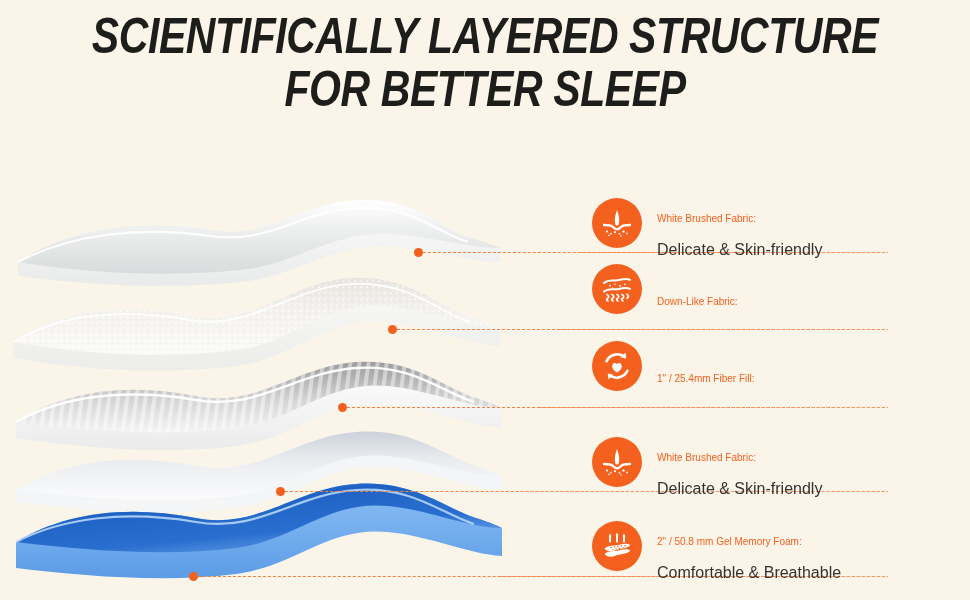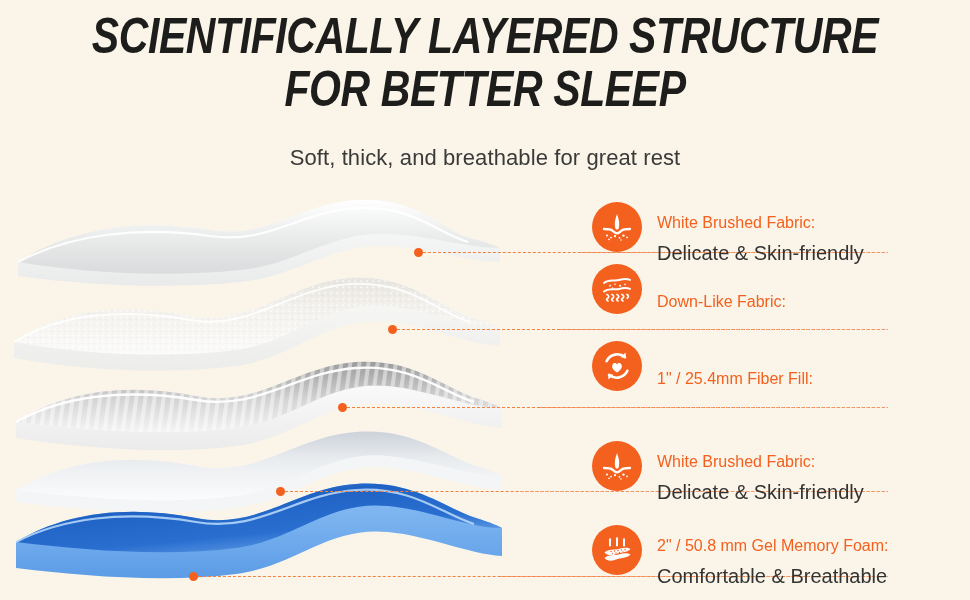--- a/index.html
+++ b/index.html
@@ -31,22 +31,22 @@
     font-size:22px;color:#3a3a38;letter-spacing:0.1px;
   }
   .f-row{position:absolute;display:flex;align-items:center;gap:15px;}
   .badge{
     width:50px;height:50px;border-radius:50%;
     background:#f4601e;flex:0 0 50px;
     display:flex;align-items:center;justify-content:center;
   }
   .badge svg{display:block;}
   .f-text{line-height:1.28;}
-  .f-title{font-size:16px;color:#f4601e;white-space:nowrap;margin-top:27px;}
-  .f-desc{font-size:20px;color:#333333;white-space:nowrap;margin-top:8px;}
+  .f-title{font-size:10px;color:#f4601e;white-space:nowrap;margin-top:27px;}
+  .f-desc{font-size:16px;color:#333333;white-space:nowrap;margin-top:14px;}
 
   
   .sep{
     position:absolute;height:0;border-top:1.4px dashed #f2996b;
   }
 
   
   .leader{position:absolute;height:0;border-top:1.4px dashed #f4803f;}
   .dot{position:absolute;width:9px;height:9px;border-radius:50%;background:#f4601e;}
 
@@ -56,21 +56,20 @@
 </style>
 </head>
 <body>
 
 <div id="stage">
 
   <div class="title-wrap">
     <span class="title-line l1">SCIENTIFICALLY LAYERED STRUCTURE</span>
     <span class="title-line l2">FOR BETTER SLEEP</span>
   </div>
-  <div class="subtitle">Soft, thick, and breathable for great rest</div>
 
   <div class="illus">
     <svg width="600" height="410" viewBox="0 0 600 410" xmlns="http://www.w3.org/2000/svg">
       <defs>
         <linearGradient id="gTopA" x1="0" y1="0" x2="0" y2="1">
           <stop offset="0%" stop-color="#ffffff"></stop>
           <stop offset="45%" stop-color="#eceded"></stop>
           <stop offset="100%" stop-color="#d9dbdc"></stop>
         </linearGradient>
         <linearGradient id="gTopEdge" x1="0" y1="0" x2="0" y2="1">

